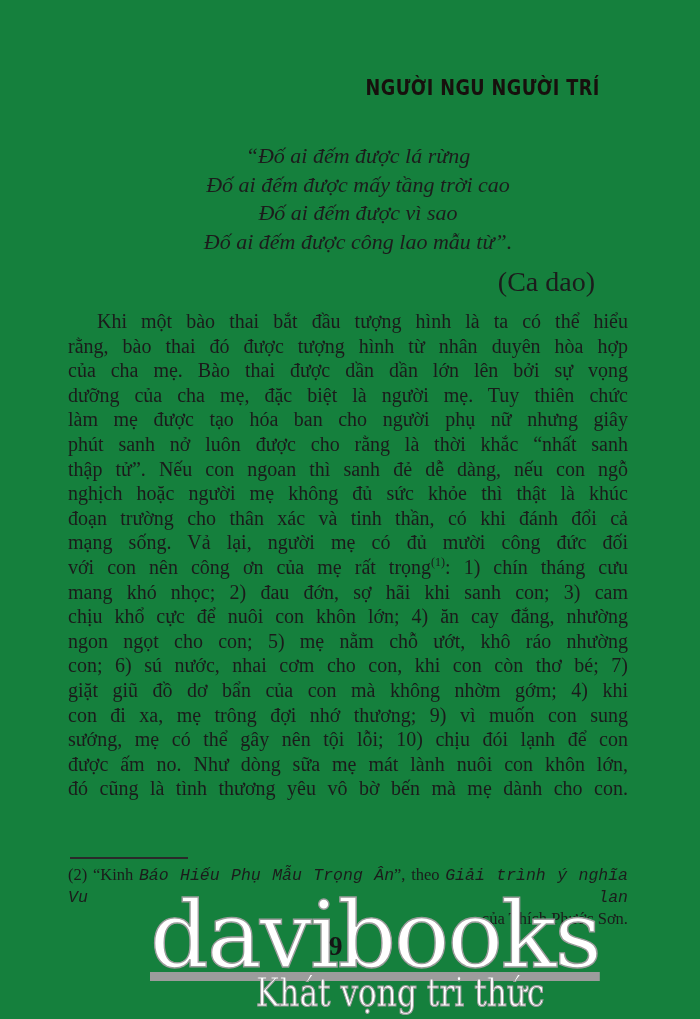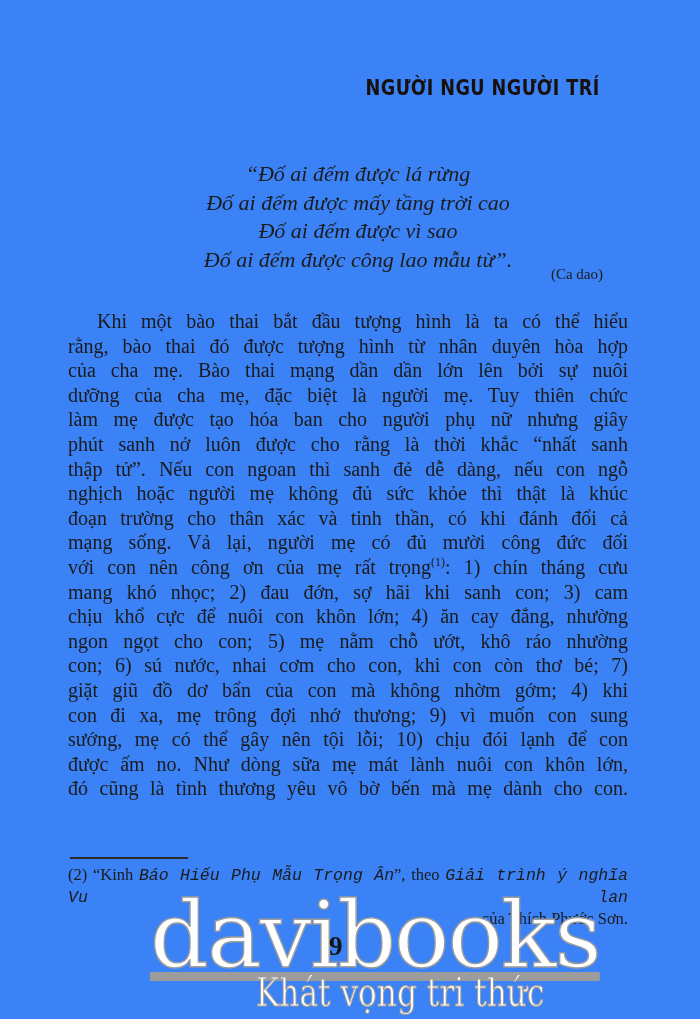--- a/index.html
+++ b/index.html
@@ -4,42 +4,42 @@
 <style>
   html,body { margin:0; padding:0; }
   body {
     width:700px; height:1019px;
     background:#ffffff;
     font-family:"Liberation Serif", serif;
     color:#1e1e1e;
   }
   .page {
     position:relative; width:700px; height:1019px;
-    background:#3b82f6; overflow:hidden;
+    background:#15803d; overflow:hidden;
   }
 
   
   .header-title {
     position:absolute; top:76px; right:100px;
     font-family:"DejaVu Sans", sans-serif;
     font-weight:bold; font-size:21px; letter-spacing:0.5px;
     color:#17100d;
     transform:scaleX(0.84); transform-origin:right center;
     white-space:nowrap;
   }
 
   
   .poem {
-    position:absolute; top:160px; left:78px; width:560px;
+    position:absolute; top:142px; left:78px; width:560px;
     font-style:italic; font-size:22px; line-height:28.5px;
     text-align:center; color:#1c1c1c;
   }
   .poem-attribution {
-    position:absolute; top:266px; left:76px; width:527px;
-    text-align:right; font-size:15px; color:#1c1c1c;
+    position:absolute; top:266px; left:68px; width:527px;
+    text-align:right; font-size:28px; color:#1c1c1c;
   }
 
   
   .body-text {
     position:absolute; top:309px; left:68px; width:560px;
     font-size:20px; color:#1b1b1b;
   }
   .body-text .line {
     text-align:justify; text-align-last:justify;
     line-height:24.6px; height:24.6px; overflow:hidden;
@@ -96,21 +96,21 @@
     <div>Đố ai đếm được mấy tầng trời cao</div>
     <div>Đố ai đếm được vì sao</div>
     <div>Đố ai đếm được công lao mẫu từ”.</div>
   </div>
 
   <div class="poem-attribution">(Ca dao)</div>
 
   <div class="body-text">
     <div class="line indent">Khi một bào thai bắt đầu tượng hình là ta có thể hiểu</div>
     <div class="line">rằng, bào thai đó được tượng hình từ nhân duyên hòa hợp</div>
-    <div class="line">của cha mẹ. Bào thai mạng dần dần lớn lên bởi sự nuôi</div>
+    <div class="line">của cha mẹ. Bào thai được dần dần lớn lên bởi sự vọng</div>
     <div class="line">dưỡng của cha mẹ, đặc biệt là người mẹ. Tuy thiên chức</div>
     <div class="line">làm mẹ được tạo hóa ban cho người phụ nữ nhưng giây</div>
     <div class="line">phút sanh nở luôn được cho rằng là thời khắc “nhất sanh</div>
     <div class="line">thập tử”. Nếu con ngoan thì sanh đẻ dễ dàng, nếu con ngỗ</div>
     <div class="line">nghịch hoặc người mẹ không đủ sức khỏe thì thật là khúc</div>
     <div class="line">đoạn trường cho thân xác và tinh thần, có khi đánh đổi cả</div>
     <div class="line">mạng sống. Vả lại, người mẹ có đủ mười công đức đối</div>
     <div class="line"><span>với con nên công ơn của mẹ rất trọng</span><sup>(1)</sup><span>: 1) chín tháng cưu</span></div>
     <div class="line">mang khó nhọc; 2) đau đớn, sợ hãi khi sanh con; 3) cam</div>
     <div class="line">chịu khổ cực để nuôi con khôn lớn; 4) ăn cay đắng, nhường</div>

